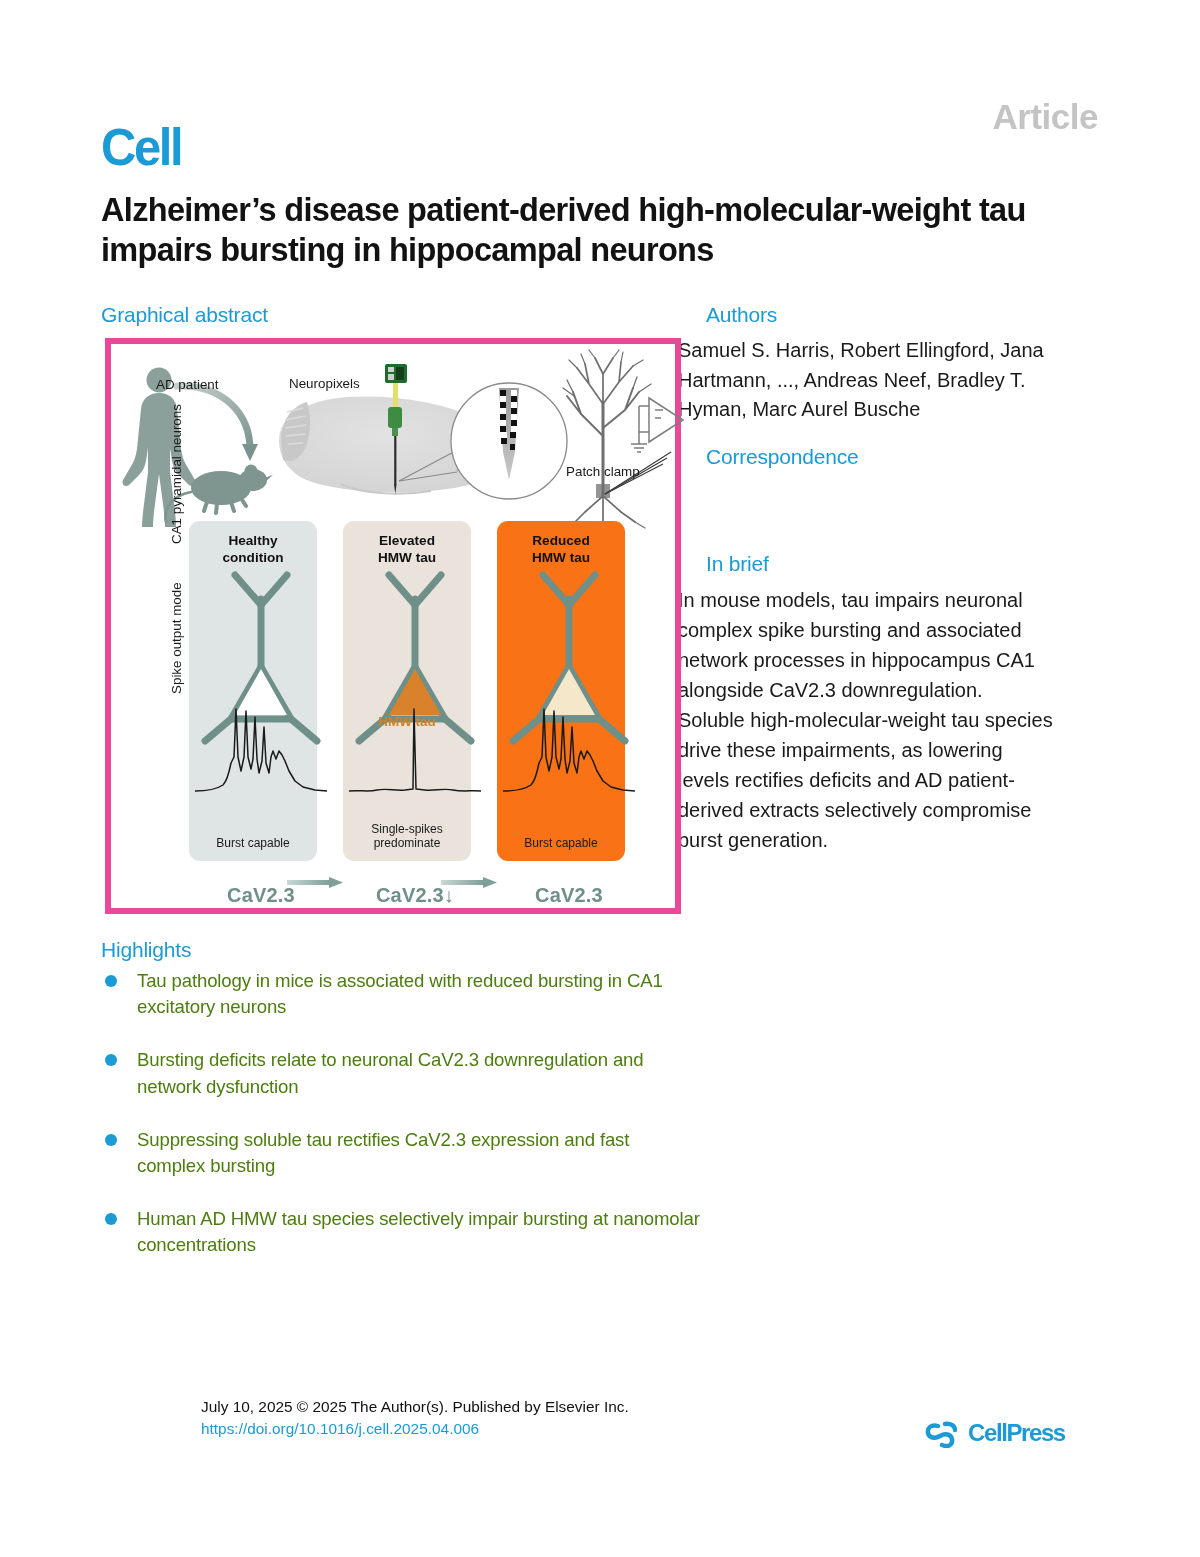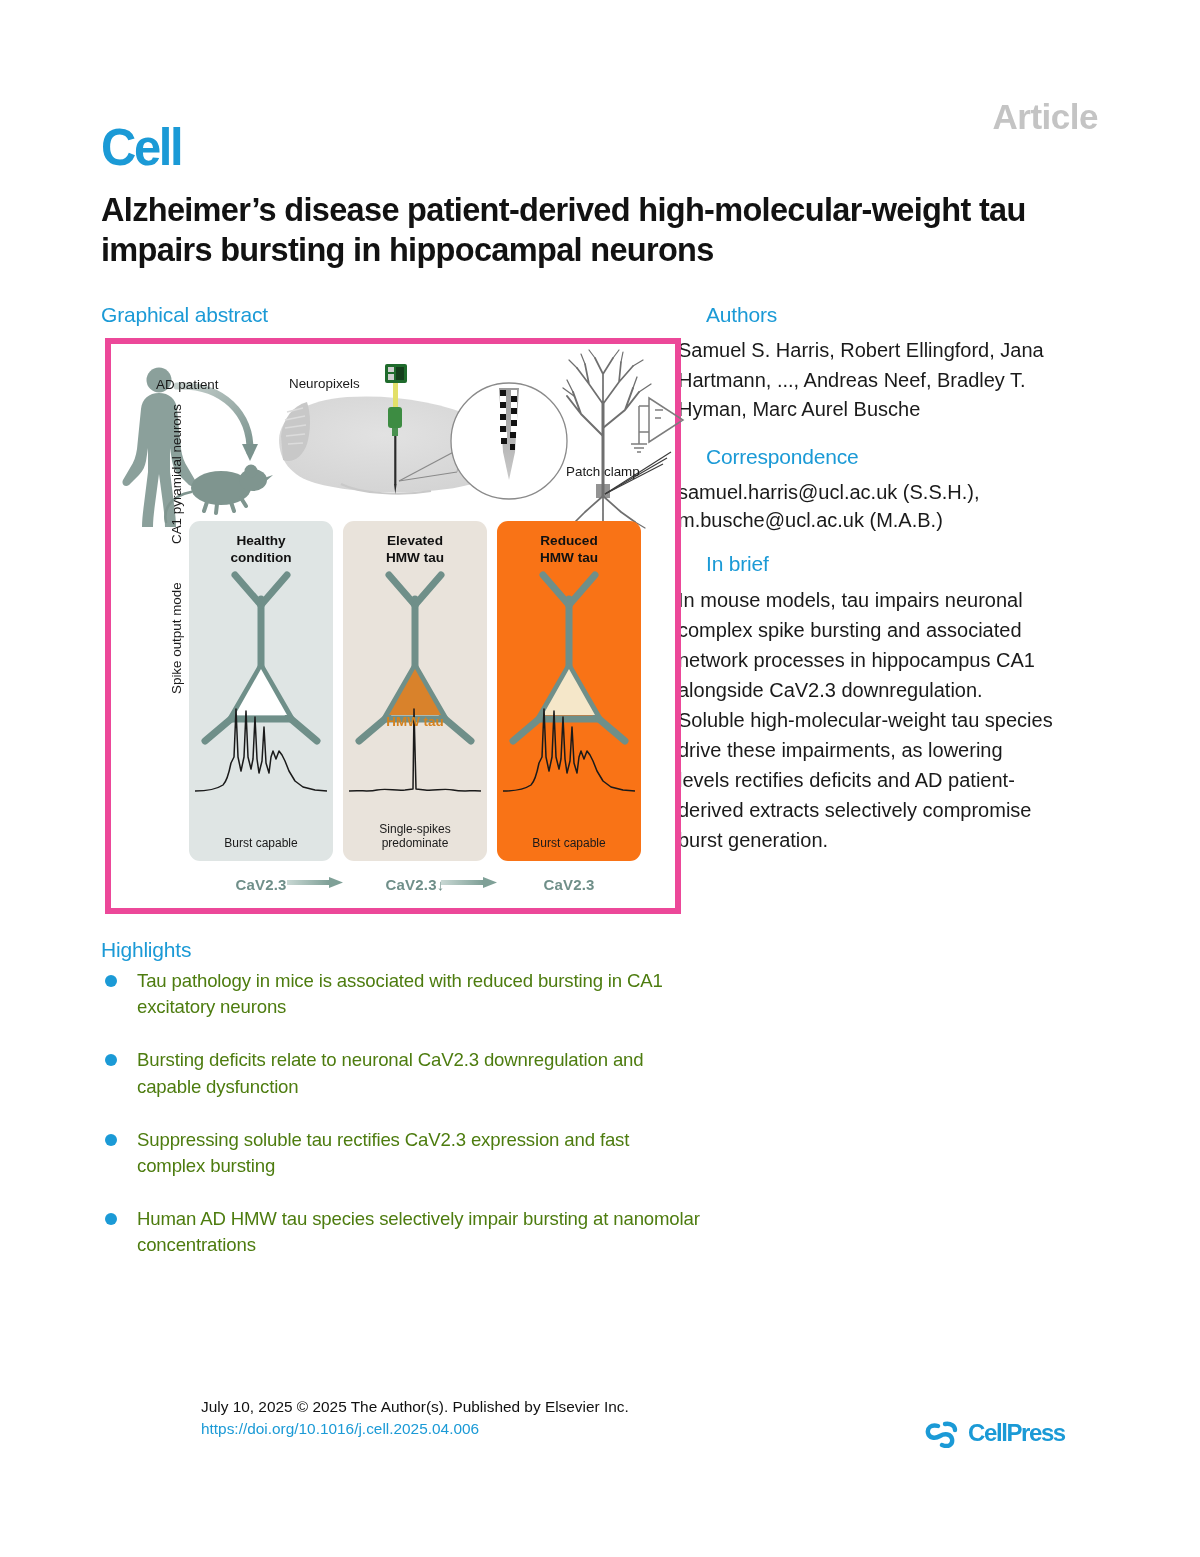--- a/index.html
+++ b/index.html
@@ -60,43 +60,43 @@
   
   .axis-lbl{
     position:absolute;font-size:13.4px;color:#1a1a1a;white-space:nowrap;
     transform-origin:left top;transform:rotate(-90deg);
   }
   #axis-ca1{left:58px;top:200px;}
   #axis-spike{left:58px;top:350px;}
 
   
   .panel{
-    position:absolute;top:177px;width:144px;height:340px;border-radius:11px;
+    position:absolute;top:177px;width:128px;height:340px;border-radius:11px;
   }
   #panel-1{left:78px;background:#dfe5e4;}
   #panel-2{left:232px;background:#e9e3db;}
   #panel-3{left:386px;background:#f97316;}
   .panel-title{
     position:absolute;top:11px;left:0;width:100%;text-align:center;
     font-size:13.6px;font-weight:bold;line-height:1.26;color:#111;
   }
   .panel-foot{
     position:absolute;bottom:10px;left:0;width:100%;text-align:center;
     font-size:12px;line-height:1.22;color:#1a1a1a;
   }
   .hmw-lbl{
     position:absolute;top:193px;left:0;width:100%;text-align:center;
     font-size:13.4px;font-weight:bold;color:#d4821f;
   }
 
   
   .cav-row{position:absolute;left:78px;top:528px;width:452px;height:30px;}
   .cav-lbl{
-    position:absolute;top:4px;width:144px;text-align:center;
-    font-size:15px;font-weight:bold;color:#6f8f89;letter-spacing:0.2px;
+    position:absolute;top:12px;width:144px;text-align:center;
+    font-size:20px;font-weight:bold;color:#6f8f89;letter-spacing:0.2px;
   }
   #cav-1{left:0;}
   #cav-2{left:154px;}
   #cav-3{left:308px;}
 
   
   .ga-lbl{position:absolute;font-size:13.4px;color:#1a1a1a;white-space:nowrap;}
   #lbl-adpatient{left:45px;top:33px;}
   #lbl-neuropixels{left:178px;top:32px;}
   #lbl-patchclamp{left:455px;top:120px;}
@@ -134,21 +134,20 @@
   <div class="cell-logo">Cell</div>
   <div class="paper-title">Alzheimer’s disease patient-derived high-molecular-weight tau impairs bursting in hippocampal neurons</div>
 
   <div class="sec-head" id="h-graphical">Graphical abstract</div>
   <div class="sec-head" id="h-authors">Authors</div>
   <div class="sec-head" id="h-corr">Correspondence</div>
   <div class="sec-head" id="h-inbrief">In brief</div>
   <div class="sec-head" id="h-highlights">Highlights</div>
 
   <div class="rc-text" id="authors-body">Samuel S. Harris, Robert Ellingford, Jana Hartmann, ..., Andreas Neef, Bradley T. Hyman, Marc Aurel Busche</div>
-  <div class="rc-text" id="corr-body">samuel.harris@ucl.ac.uk (S.S.H.), m.busche@ucl.ac.uk (M.A.B.)</div>
   <div class="rc-text" id="inbrief-body">In mouse models, tau impairs neuronal complex spike bursting and associated network processes in hippocampus CA1 alongside CaV2.3 downregulation. Soluble high-molecular-weight tau species drive these impairments, as lowering levels rectifies deficits and AD patient-derived extracts selectively compromise burst generation.</div>
 
   <div class="ga-frame">
     <div class="ga-inner">
 
       <svg width="576" height="185" viewBox="0 0 576 185" style="position:absolute;left:0;top:0;">
         <defs>
           <linearGradient id="armGrad" x1="0" y1="0" x2="1" y2="1">
             <stop offset="0%" stop-color="#c6d0cd"></stop>
             <stop offset="100%" stop-color="#7b938e"></stop>
@@ -345,21 +344,21 @@
     </div>
   </div>
 
   <div class="hl-list">
     <div class="hl-item">
       <span class="hl-bullet"></span>
       <span class="hl-text">Tau pathology in mice is associated with reduced bursting in CA1 excitatory neurons</span>
     </div>
     <div class="hl-item">
       <span class="hl-bullet"></span>
-      <span class="hl-text">Bursting deficits relate to neuronal CaV2.3 downregulation and capable dysfunction</span>
+      <span class="hl-text">Bursting deficits relate to neuronal CaV2.3 downregulation and network dysfunction</span>
     </div>
     <div class="hl-item">
       <span class="hl-bullet"></span>
       <span class="hl-text">Suppressing soluble tau rectifies CaV2.3 expression and fast complex bursting</span>
     </div>
     <div class="hl-item">
       <span class="hl-bullet"></span>
       <span class="hl-text">Human AD HMW tau species selectively impair bursting at nanomolar concentrations</span>
     </div>
   </div>

